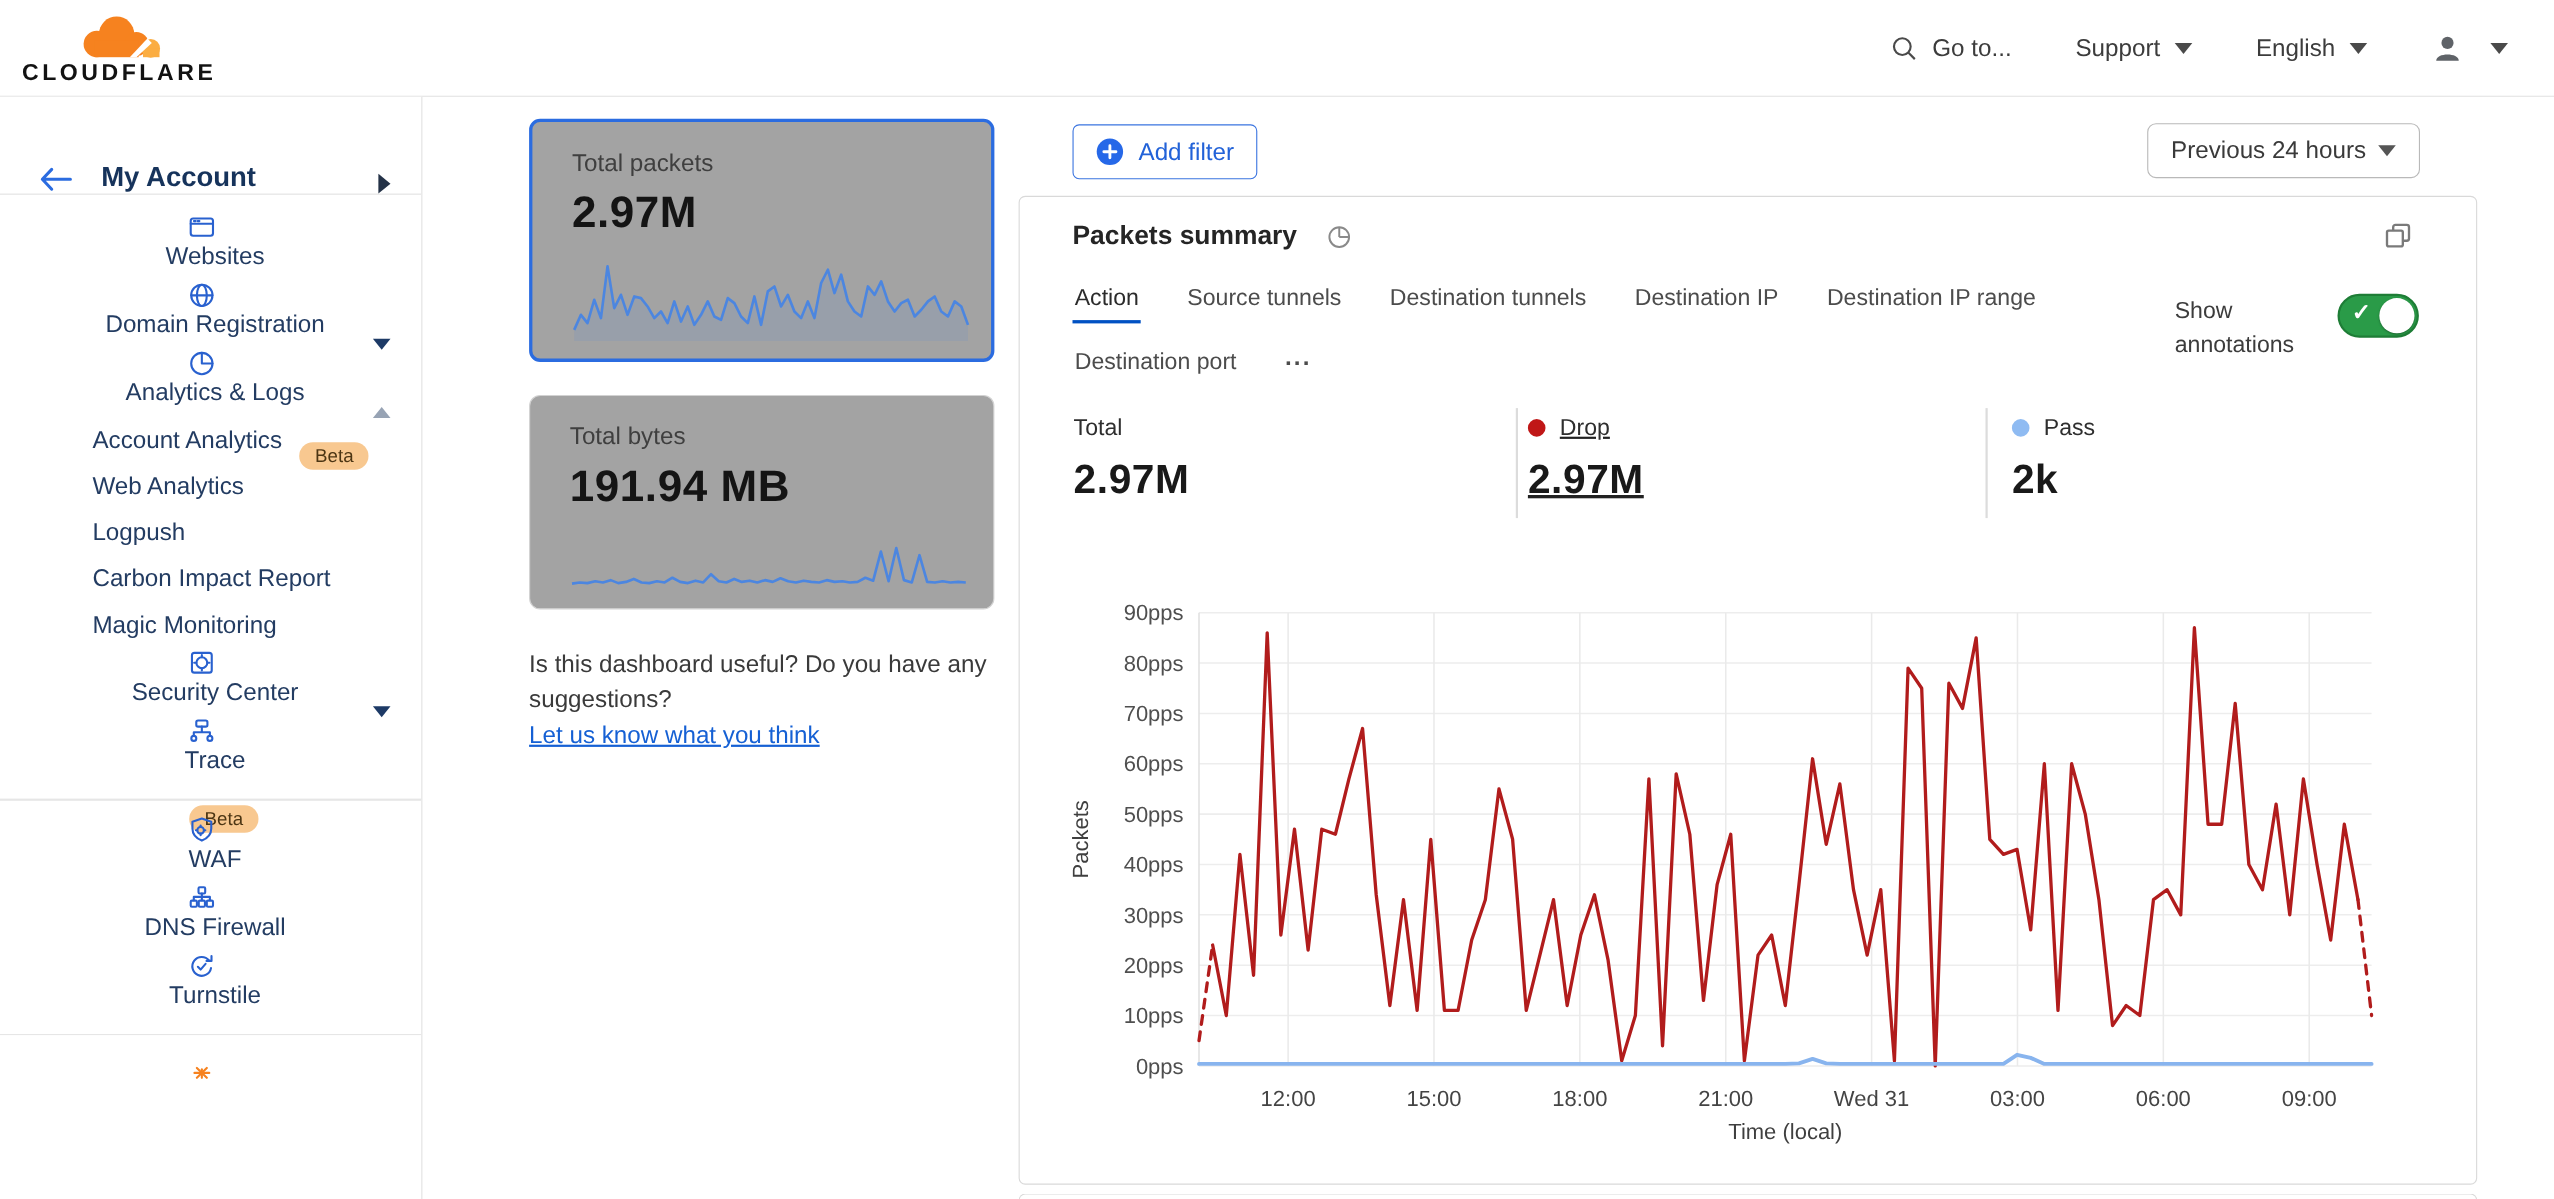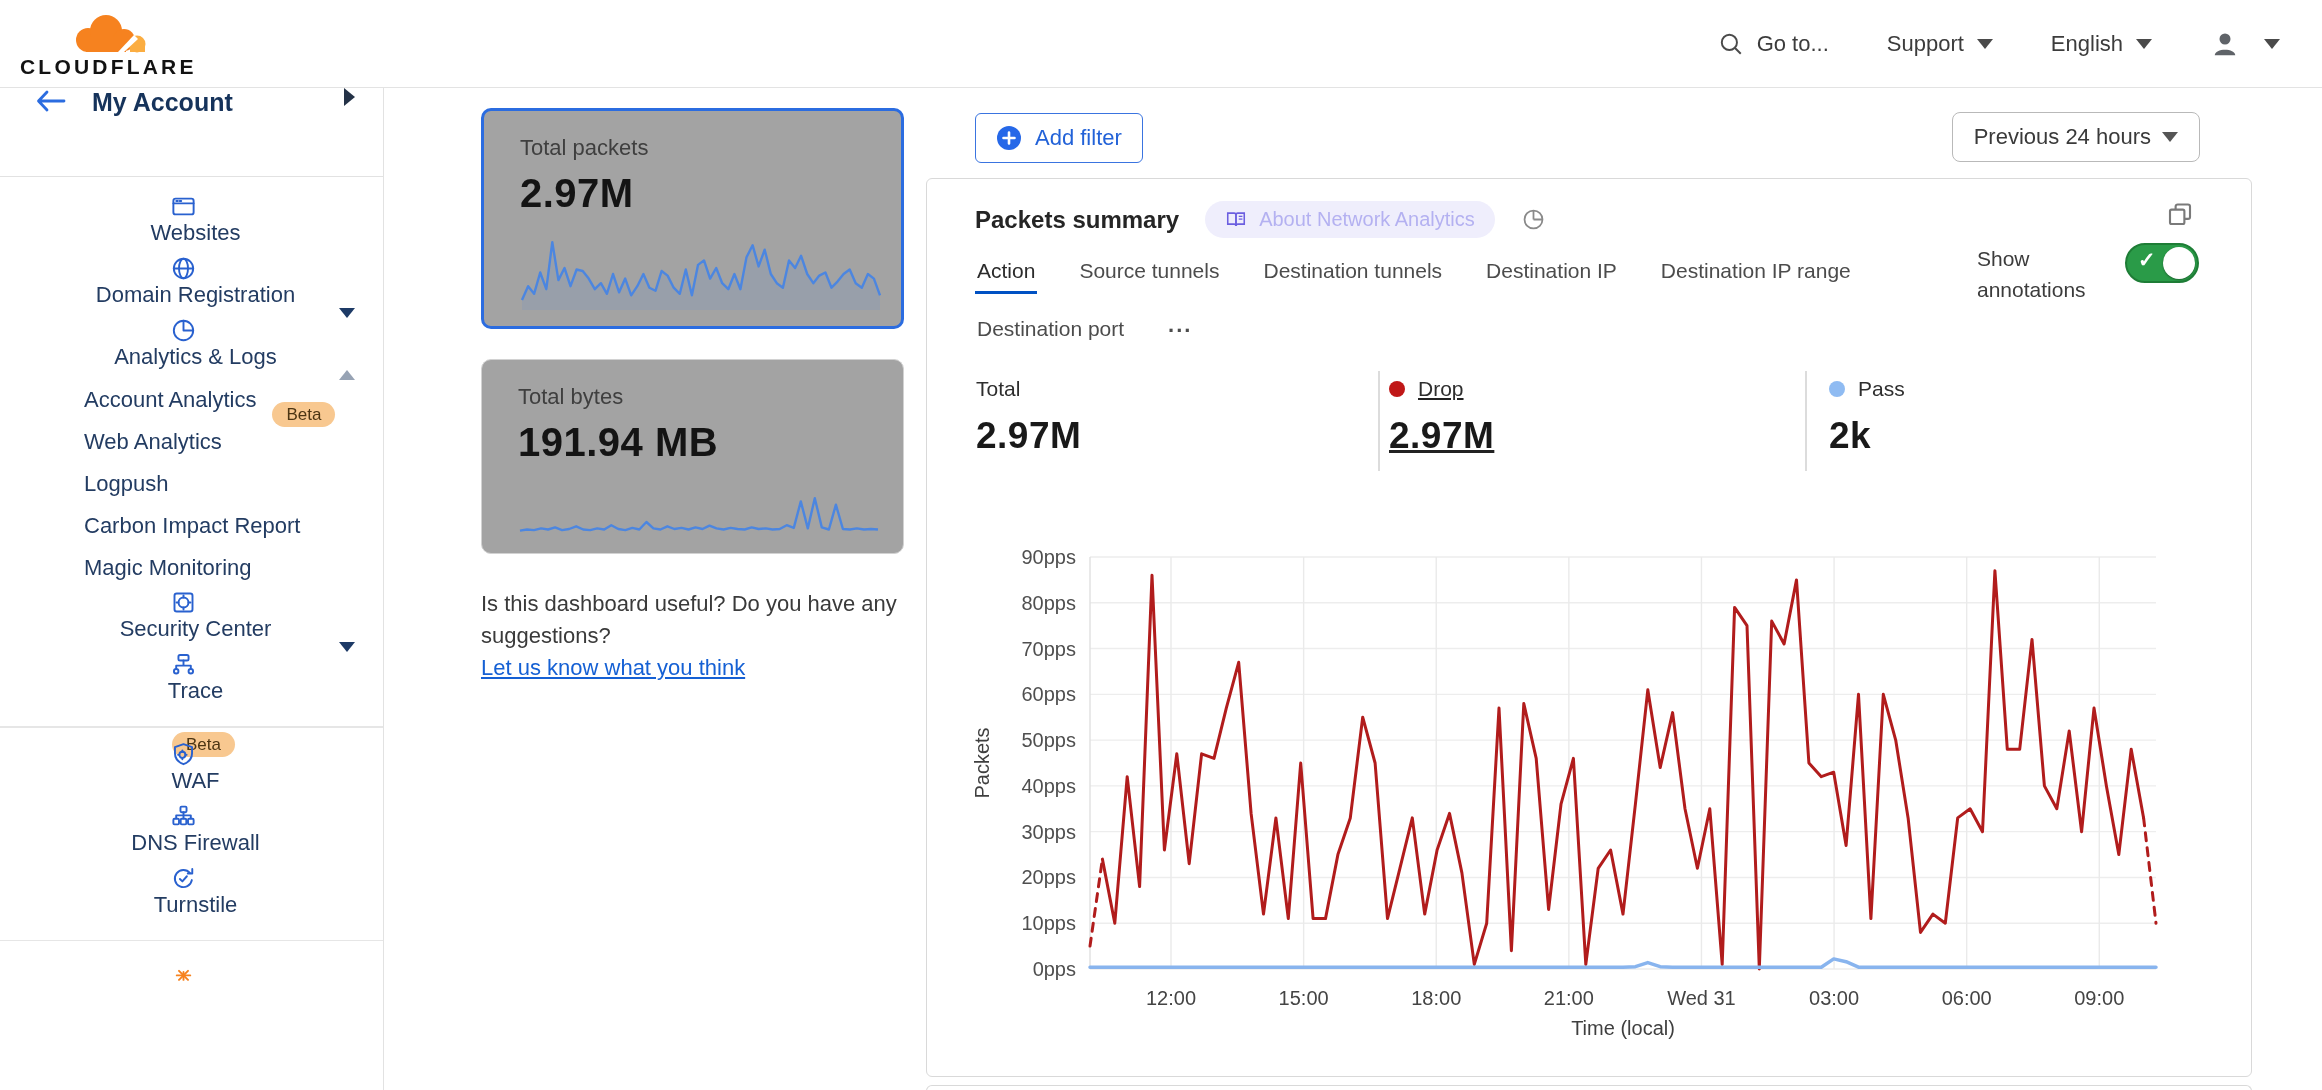--- a/index.html
+++ b/index.html
@@ -15,21 +15,21 @@
   .logo svg{margin-left:48px;display:block;}
   .logo-text{font-weight:bold;font-size:21px;letter-spacing:3.2px;color:#121212;line-height:1;margin-top:1px;}
   .topbar-right{display:flex;align-items:center;gap:58px;}
   .tb-item{display:flex;align-items:center;gap:13px;font-size:22px;color:#3c3c3c;cursor:pointer;}
   .caret{width:0;height:0;border-left:8px solid transparent;border-right:8px solid transparent;
          border-top:10px solid #4a4a4a;}
 
   
   .sidebar{position:absolute;top:88px;left:0;width:384px;bottom:0;background:#fff;
            border-right:1.5px solid #e2e2e2;box-sizing:border-box;overflow:hidden;}
-  .sidebar-header{height:89px;border-bottom:1.5px solid #e2e2e2;display:flex;align-items:flex-start;
+  .sidebar-header{height:89px;border-bottom:1.5px solid #e2e2e2;display:flex;align-items:flex-end;
                   padding:0 28px 0 34px;gap:24px;box-sizing:border-box;}
   .sidebar-title{font-size:25px;font-weight:bold;color:#16335b;flex:1;}
   .chev-right{width:0;height:0;border-top:9px solid transparent;border-bottom:9px solid transparent;
               border-left:11px solid #243247;}
   .sb-nav{padding-top:16px;}
   .sb-row{display:flex;align-items:center;cursor:pointer;box-sizing:border-box;}
   .sb-row.top{height:62px;padding:0 28px 0 36px;flex-direction:column;}
   .sb-row.sub{height:42px;padding:0 28px 0 84px;}
   .sb-icon{width:27px;height:27px;margin-right:25px;display:flex;align-items:center;}
   .sb-label{font-size:22px;color:#233c62;white-space:nowrap;}
@@ -71,21 +71,21 @@
   .panel-title{font-size:24px;font-weight:bold;color:#252525;}
   .badge{display:flex;align-items:center;gap:12px;background:#efeefc;border-radius:999px;
          padding:7px 20px;font-size:20px;color:#b4b1f1;cursor:pointer;}
   .expand{position:absolute;top:20px;right:56px;cursor:pointer;}
   .tabs{position:absolute;top:70px;left:48px;width:930px;display:flex;flex-wrap:wrap;
         column-gap:40px;row-gap:8px;align-items:flex-end;}
   .tab{font-size:21px;color:#4c4c4c;padding:10px 2px 8px;cursor:pointer;border-bottom:3.5px solid transparent;}
   .tab.active{color:#2b2b2b;border-bottom:3.5px solid #0051c3;}
   .tab-overflow{font-size:22px;font-weight:bold;letter-spacing:2px;color:#4c4c4c;
                 padding:10px 2px 14px;cursor:pointer;}
-  .annotations{position:absolute;top:64px;right:52px;display:flex;gap:28px;align-items:flex-start;}
+  .annotations{position:absolute;top:88px;right:52px;display:flex;gap:28px;align-items:flex-start;}
   .annotations-label{font-size:21px;color:#3c3c3c;line-height:31px;width:120px;}
   .toggle{position:relative;width:74px;height:40px;border-radius:999px;background:#2a9b48;
           border:2px solid #1e7d36;box-sizing:border-box;cursor:pointer;flex:none;}
   .toggle .knob{position:absolute;right:2px;top:2px;width:32px;height:32px;border-radius:50%;background:#fff;
                 box-shadow:0 1px 2px rgba(0,0,0,.35);}
   .toggle .check{position:absolute;left:11px;top:3px;color:#fff;font-size:21px;font-weight:bold;}
   .stat{position:absolute;top:198px;}
   .stat .lab{display:flex;align-items:center;gap:13px;font-size:21px;color:#2e2e2e;}
   .dot{width:16px;height:16px;border-radius:50%;flex:none;}
   .stat .val{font-size:37px;font-weight:bold;color:#191919;margin-top:14px;letter-spacing:.5px;}
@@ -323,29 +323,20 @@
       <span>Add filter</span>
     </button>
     <button class="time-range">
       <span>Previous 24 hours</span>
       <span class="caret"></span>
     </button>
 
     <section class="panel">
       <div class="panel-title-row">
         <span class="panel-title">Packets summary</span>
-        <span class="badge">
-          <svg width="22" height="22" viewBox="0 0 24 24">
-            <path d="M3 4.5 h7 a2 2 0 0 1 2 2 v12 a2 2 0 0 0 -2 -2 H3 Z" fill="none" stroke="#6c5fe0" stroke-width="1.7"></path>
-            <path d="M21 4.5 h-7 a2 2 0 0 0 -2 2 v12 a2 2 0 0 1 2 -2 h7 Z" fill="none" stroke="#6c5fe0" stroke-width="1.7"></path>
-            <line x1="15" y1="8" x2="19" y2="8" stroke="#6c5fe0" stroke-width="1.4"></line>
-            <line x1="15" y1="11" x2="19" y2="11" stroke="#6c5fe0" stroke-width="1.4"></line>
-          </svg>
-          <span>About Network Analytics</span>
-        </span>
         <svg width="25" height="25" viewBox="0 0 24 24">
           <circle cx="12" cy="12" r="8.6" fill="none" stroke="#8a8a8a" stroke-width="1.7"></circle>
           <path d="M12 12 V3.4 M12 12 H20.6" fill="none" stroke="#8a8a8a" stroke-width="1.7"></path>
         </svg>
       </div>
       <svg class="expand" width="30" height="30" viewBox="0 0 24 24">
         <rect x="4" y="8.5" width="11.5" height="11.5" rx="1.2" fill="none" stroke="#7a7a7a" stroke-width="1.7"></rect>
         <path d="M8.5 8.5 V6 a1.6 1.6 0 0 1 1.6 -1.6 H18.4 A1.6 1.6 0 0 1 20 6 v8.3 a1.6 1.6 0 0 1 -1.6 1.6 H15.5" fill="none" stroke="#7a7a7a" stroke-width="1.7"></path>
       </svg>
 

